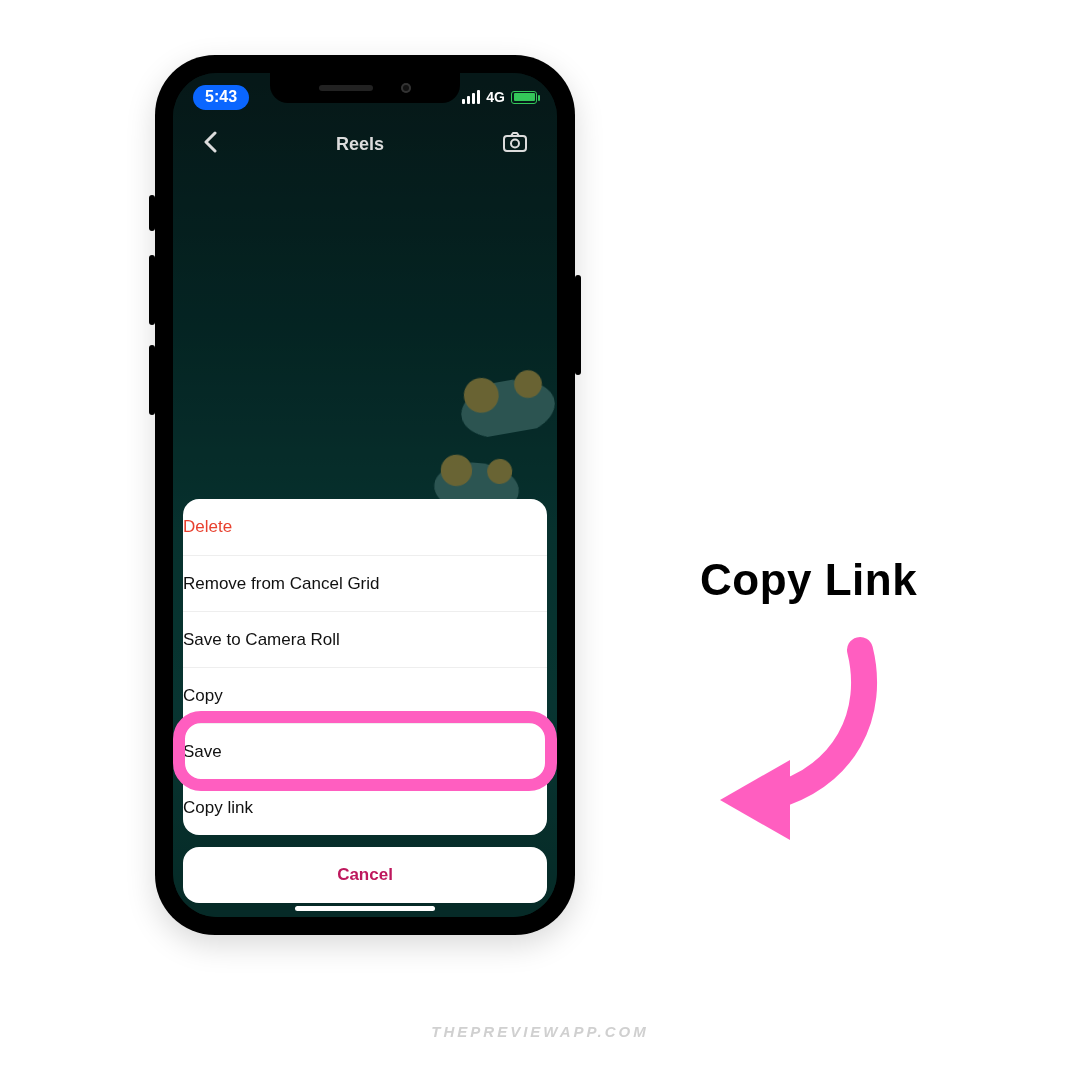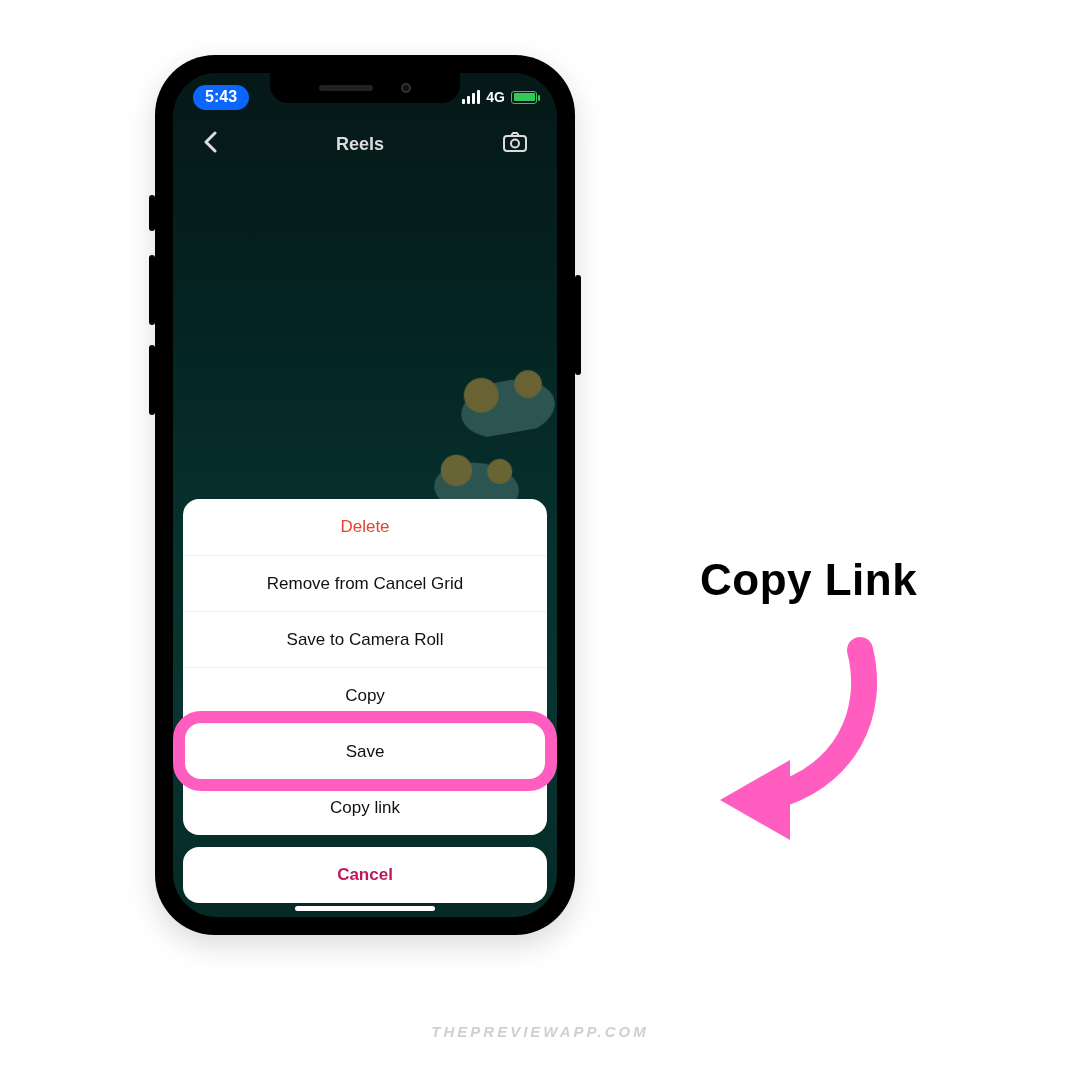--- a/index.html
+++ b/index.html
@@ -131,21 +131,21 @@
     z-index:4;
   }
   .sheet {
     background:#fff;
     border-radius:16px;
     overflow:hidden;
     margin-bottom:12px;
   }
   .sheet-item {
     height:56px;
-    display:flex; align-items:center; justify-content:center;
+    display:flex; align-items:center; 
     font-size:17px; color:#111;
     border-top:1px solid #eee;
   }
   .sheet-item:first-child{ border-top:none; }
   .sheet-item.destructive{ color:#e8412f; }
   .cancel {
     background:#fff;
     border-radius:16px;
     height:56px;
     display:flex; align-items:center; justify-content:center;

